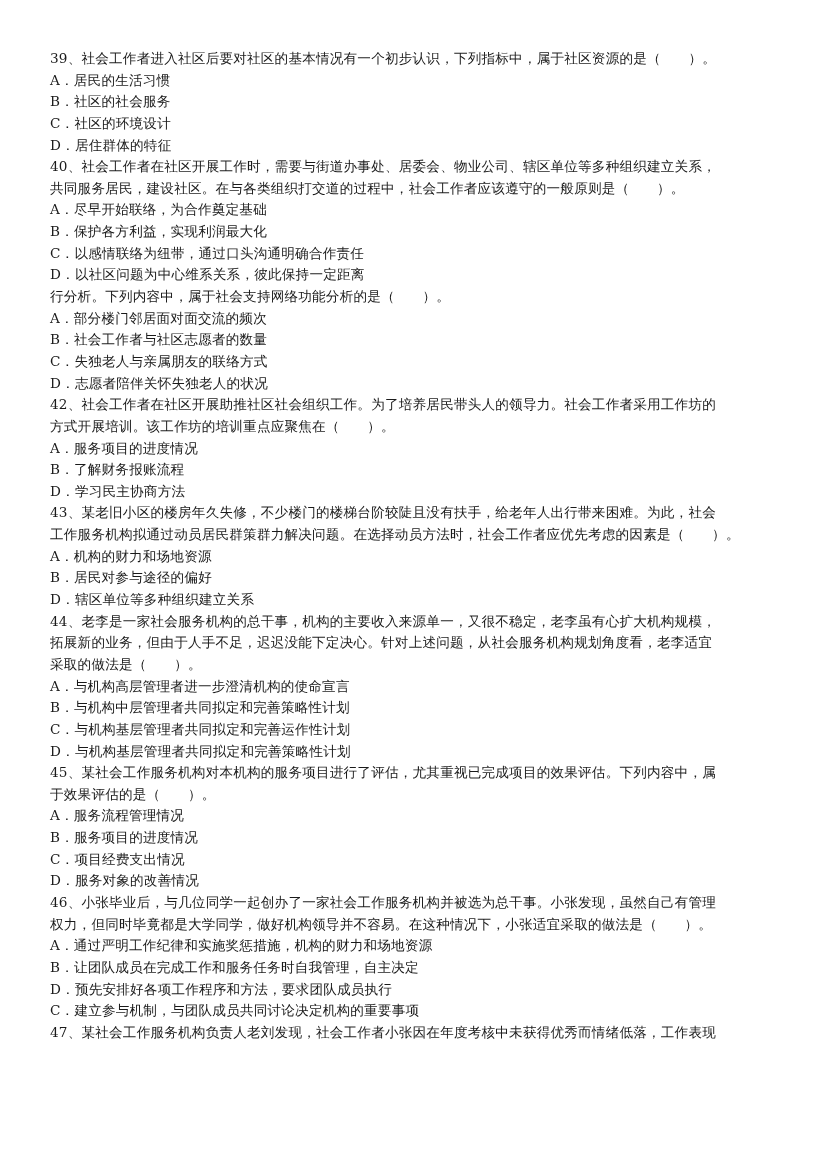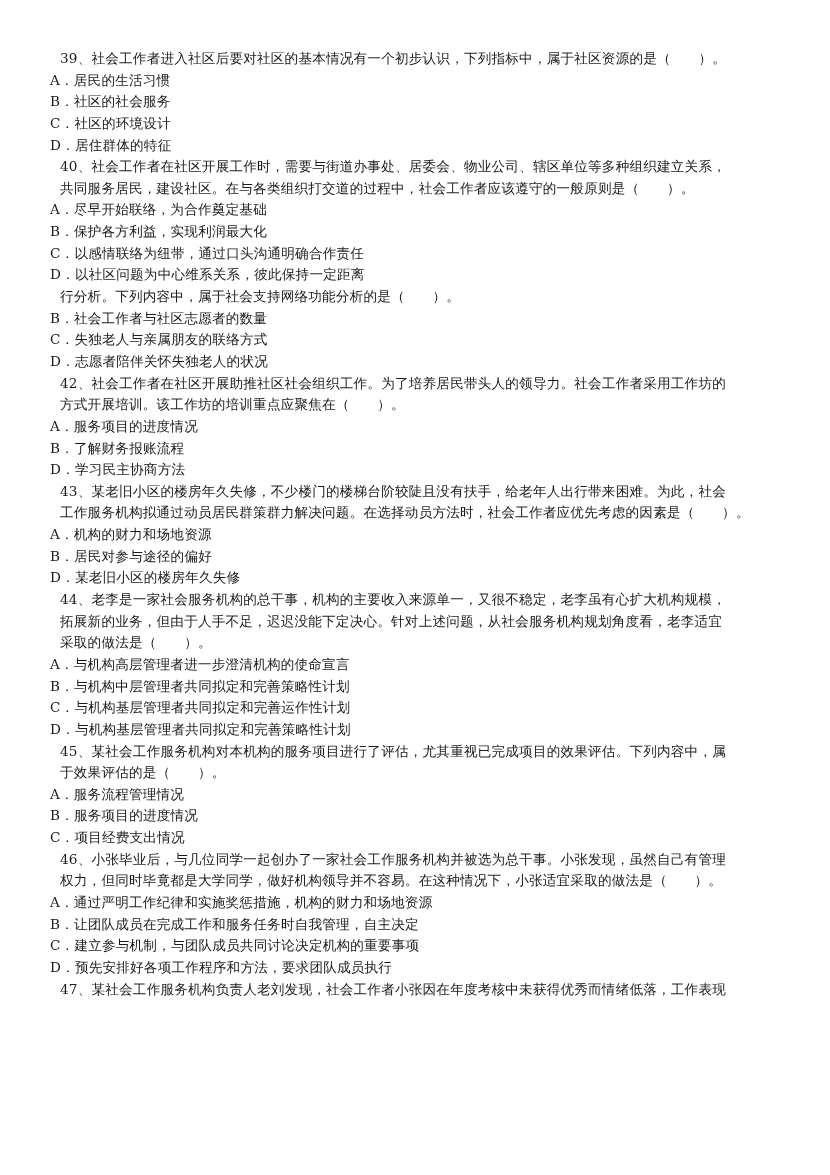--- a/index.html
+++ b/index.html
@@ -3,21 +3,21 @@
 <meta charset="utf-8">
 <style>
   html, body { margin: 0; padding: 0; background: #ffffff; }
   body { width: 830px; height: 1175px; position: relative; overflow: hidden; }
   .page {
     position: absolute; left: 50px; top: 48px; width: 740px;
     font-family: "DejaVu Serif", "Liberation Serif", serif;
     font-size: 13.6px; line-height: 21.65px; color: #1a1a1a;
     letter-spacing: 0.2px;
   }
-  .line { white-space: nowrap; height: 21.65px; margin-left: 10px; }
+  .line { white-space: nowrap; height: 21.65px; }
   .opt { white-space: nowrap; height: 21.65px; }
 </style>
 </head>
 <body>
 
 <div class="page">
 
   <div>
     <div class="line">39、社会工作者进入社区后要对社区的基本情况有一个初步认识，下列指标中，属于社区资源的是（　　）。</div>
     <div class="opt">A．居民的生活习惯</div>
@@ -30,65 +30,67 @@
     <div class="line">40、社会工作者在社区开展工作时，需要与街道办事处、居委会、物业公司、辖区单位等多种组织建立关系，</div>
     <div class="line">共同服务居民，建设社区。在与各类组织打交道的过程中，社会工作者应该遵守的一般原则是（　　）。</div>
     <div class="opt">A．尽早开始联络，为合作奠定基础</div>
     <div class="opt">B．保护各方利益，实现利润最大化</div>
     <div class="opt">C．以感情联络为纽带，通过口头沟通明确合作责任</div>
     <div class="opt">D．以社区问题为中心维系关系，彼此保持一定距离</div>
   </div>
 
   <div>
     <div class="line">行分析。下列内容中，属于社会支持网络功能分析的是（　　）。</div>
+    <div class="opt">A．部分楼门邻居面对面交流的频次</div>
     <div class="opt">B．社会工作者与社区志愿者的数量</div>
     <div class="opt">C．失独老人与亲属朋友的联络方式</div>
     <div class="opt">D．志愿者陪伴关怀失独老人的状况</div>
   </div>
 
   <div>
     <div class="line">42、社会工作者在社区开展助推社区社会组织工作。为了培养居民带头人的领导力。社会工作者采用工作坊的</div>
     <div class="line">方式开展培训。该工作坊的培训重点应聚焦在（　　）。</div>
     <div class="opt">A．服务项目的进度情况</div>
     <div class="opt">B．了解财务报账流程</div>
     <div class="opt">D．学习民主协商方法</div>
   </div>
 
   <div>
     <div class="line">43、某老旧小区的楼房年久失修，不少楼门的楼梯台阶较陡且没有扶手，给老年人出行带来困难。为此，社会</div>
     <div class="line">工作服务机构拟通过动员居民群策群力解决问题。在选择动员方法时，社会工作者应优先考虑的因素是（　　）。</div>
     <div class="opt">A．机构的财力和场地资源</div>
     <div class="opt">B．居民对参与途径的偏好</div>
-    <div class="opt">D．某老旧小区的楼房年久失修</div>
+    <div class="opt">D．辖区单位等多种组织建立关系</div>
   </div>
 
   <div>
     <div class="line">44、老李是一家社会服务机构的总干事，机构的主要收入来源单一，又很不稳定，老李虽有心扩大机构规模，</div>
     <div class="line">拓展新的业务，但由于人手不足，迟迟没能下定决心。针对上述问题，从社会服务机构规划角度看，老李适宜</div>
     <div class="line">采取的做法是（　　）。</div>
     <div class="opt">A．与机构高层管理者进一步澄清机构的使命宣言</div>
     <div class="opt">B．与机构中层管理者共同拟定和完善策略性计划</div>
     <div class="opt">C．与机构基层管理者共同拟定和完善运作性计划</div>
     <div class="opt">D．与机构基层管理者共同拟定和完善策略性计划</div>
   </div>
 
   <div>
     <div class="line">45、某社会工作服务机构对本机构的服务项目进行了评估，尤其重视已完成项目的效果评估。下列内容中，属</div>
     <div class="line">于效果评估的是（　　）。</div>
     <div class="opt">A．服务流程管理情况</div>
     <div class="opt">B．服务项目的进度情况</div>
     <div class="opt">C．项目经费支出情况</div>
+    <div class="opt">D．服务对象的改善情况</div>
   </div>
 
   <div>
     <div class="line">46、小张毕业后，与几位同学一起创办了一家社会工作服务机构并被选为总干事。小张发现，虽然自己有管理</div>
     <div class="line">权力，但同时毕竟都是大学同学，做好机构领导并不容易。在这种情况下，小张适宜采取的做法是（　　）。</div>
     <div class="opt">A．通过严明工作纪律和实施奖惩措施，机构的财力和场地资源</div>
     <div class="opt">B．让团队成员在完成工作和服务任务时自我管理，自主决定</div>
+    <div class="opt">D．预先安排好各项工作程序和方法，要求团队成员执行</div>
     <div class="opt">C．建立参与机制，与团队成员共同讨论决定机构的重要事项</div>
-    <div class="opt">D．预先安排好各项工作程序和方法，要求团队成员执行</div>
   </div>
 
   <div>
     <div class="line">47、某社会工作服务机构负责人老刘发现，社会工作者小张因在年度考核中未获得优秀而情绪低落，工作表现</div>
   </div>
 
 </div>
 
 </body></html>

